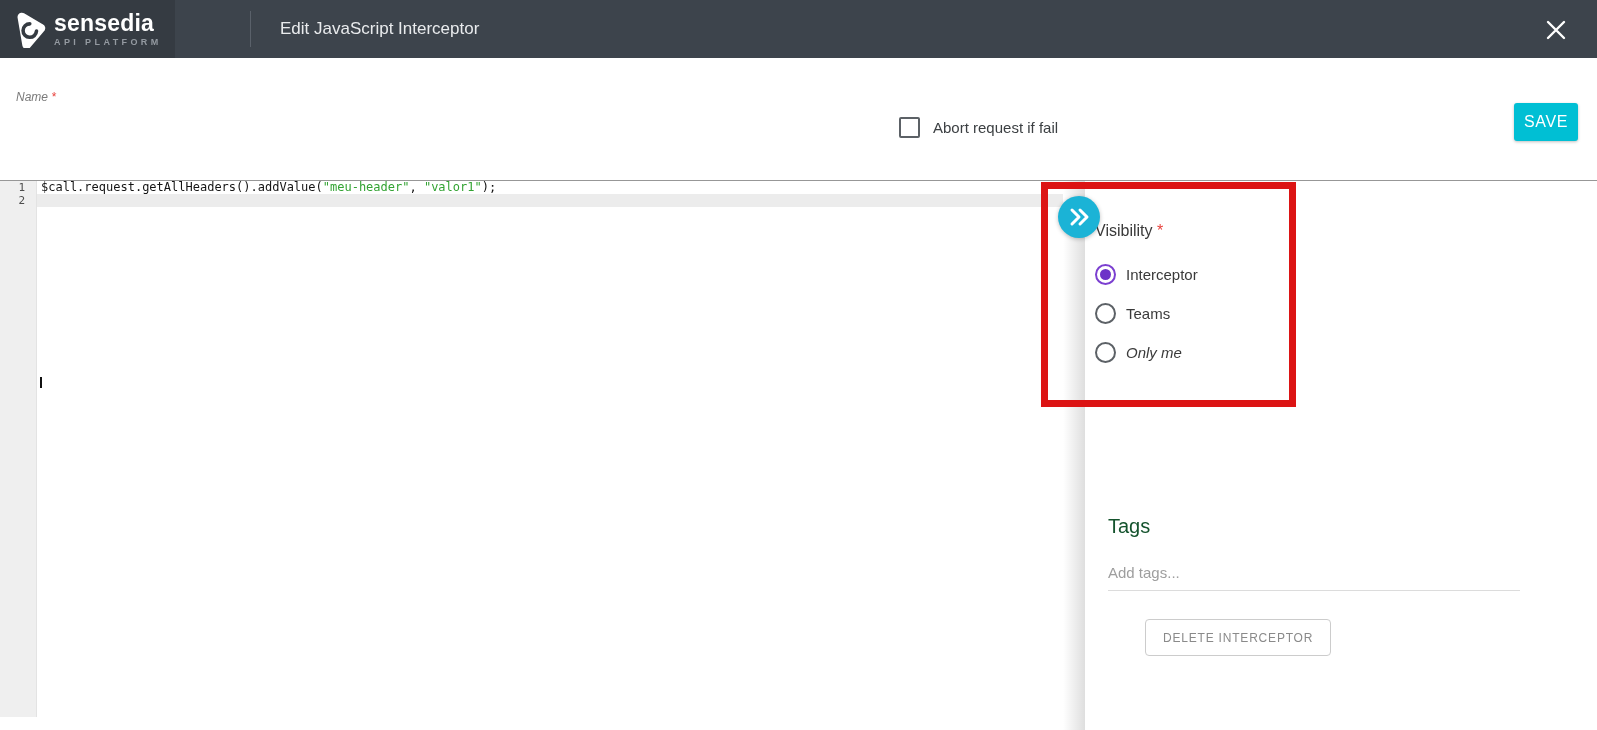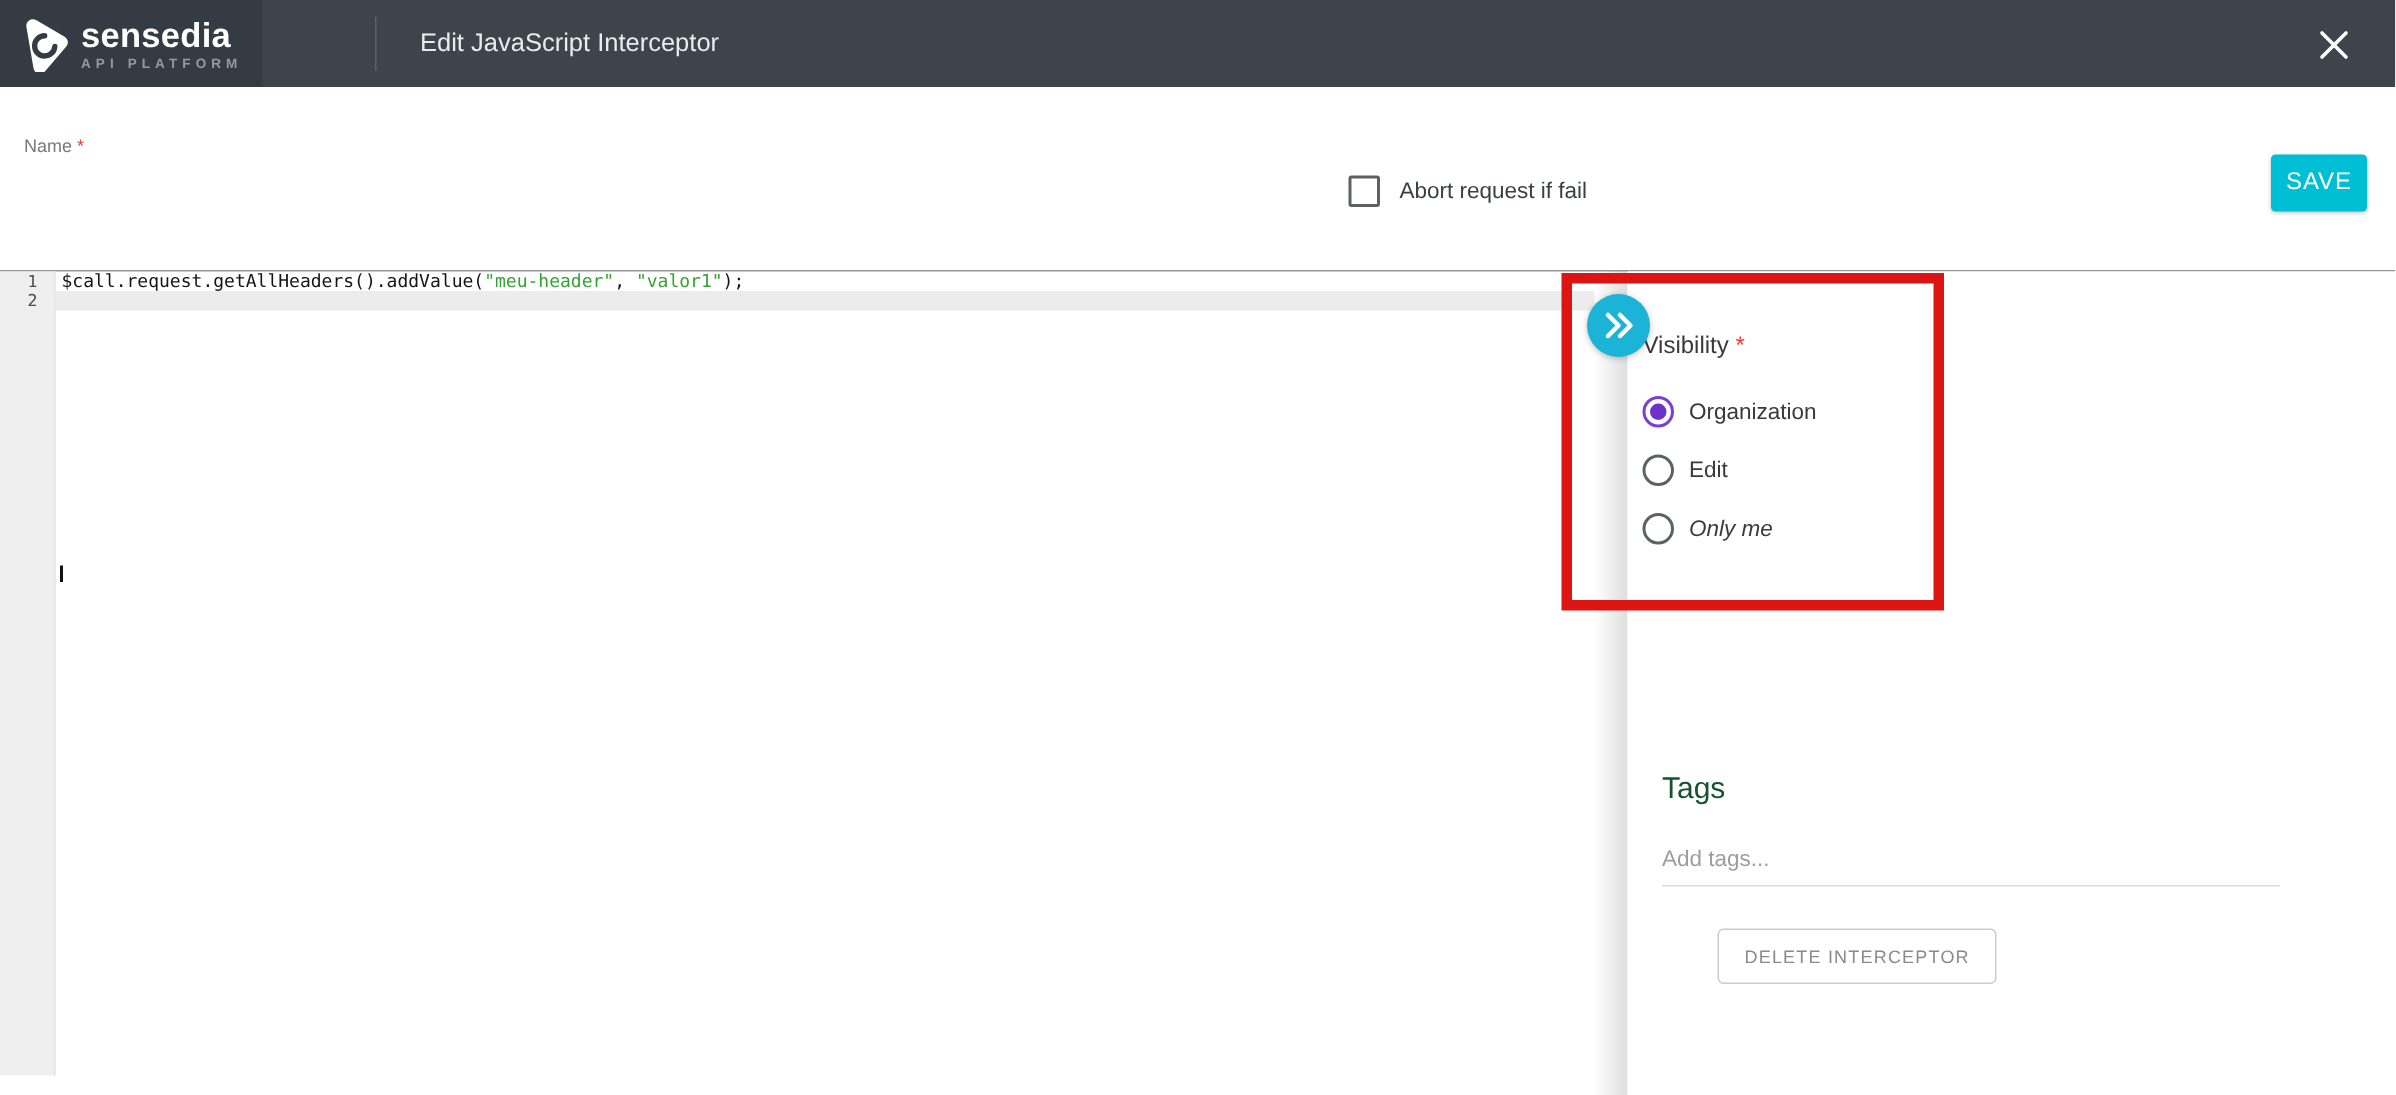--- a/index.html
+++ b/index.html
@@ -41,21 +41,21 @@
     display: flex; align-items: center;
     color: #e9ebed; font-size: 17px;
   }
   .close-btn {
     position: absolute; right: 26px; top: 15px; width: 30px; height: 30px;
     display: flex; align-items: center; justify-content: center; cursor: pointer;
   }
 
   
   .name-field { position: absolute; left: 16px; top: 90px; width: 625px; }
-  .field-label { font-size: 12px; color: #7a7a7a; }
+  .field-label { font-size: 12px; color: #7a7a7a; font-style: italic; }
   .required { color: #e8413c; }
   .name-input {
     display: block; width: 625px; margin-top: 4px; padding: 2px 0 8px 0;
     border: none; border-bottom: 1px solid #cfcfcf; outline: none;
     font-size: 16px; color: #3c3c3c; background: transparent;
     font-family: "Liberation Sans", sans-serif;
   }
   .abort-row {
     position: absolute; left: 899px; top: 117px; height: 21px;
     display: flex; align-items: center;
@@ -210,25 +210,25 @@
     <svg width="24" height="20" viewBox="0 0 24 20">
       <path d="M5 3 L12 10 L5 17" fill="none" stroke="#ffffff" stroke-width="3" stroke-linecap="round" stroke-linejoin="round"></path>
       <path d="M13 3 L20 10 L13 17" fill="none" stroke="#ffffff" stroke-width="3" stroke-linecap="round" stroke-linejoin="round"></path>
     </svg>
   </button>
 
   <div class="visibility-label"><span>Visibility</span> <span class="required">*</span></div>
 
   <div class="radio-row r0">
     <div class="radio-circle selected"></div>
-    <div class="radio-label">Organization</div>
+    <div class="radio-label">Interceptor</div>
   </div>
   <div class="radio-row r1">
     <div class="radio-circle"></div>
-    <div class="radio-label">Edit</div>
+    <div class="radio-label">Teams</div>
   </div>
   <div class="radio-row r2">
     <div class="radio-circle"></div>
     <div class="radio-label">Only me</div>
   </div>
 
   <div class="annotation-rect"></div>
 
   <div class="tags-label">Tags</div>
   <input class="tags-input" type="text" placeholder="Add tags..." style="">

